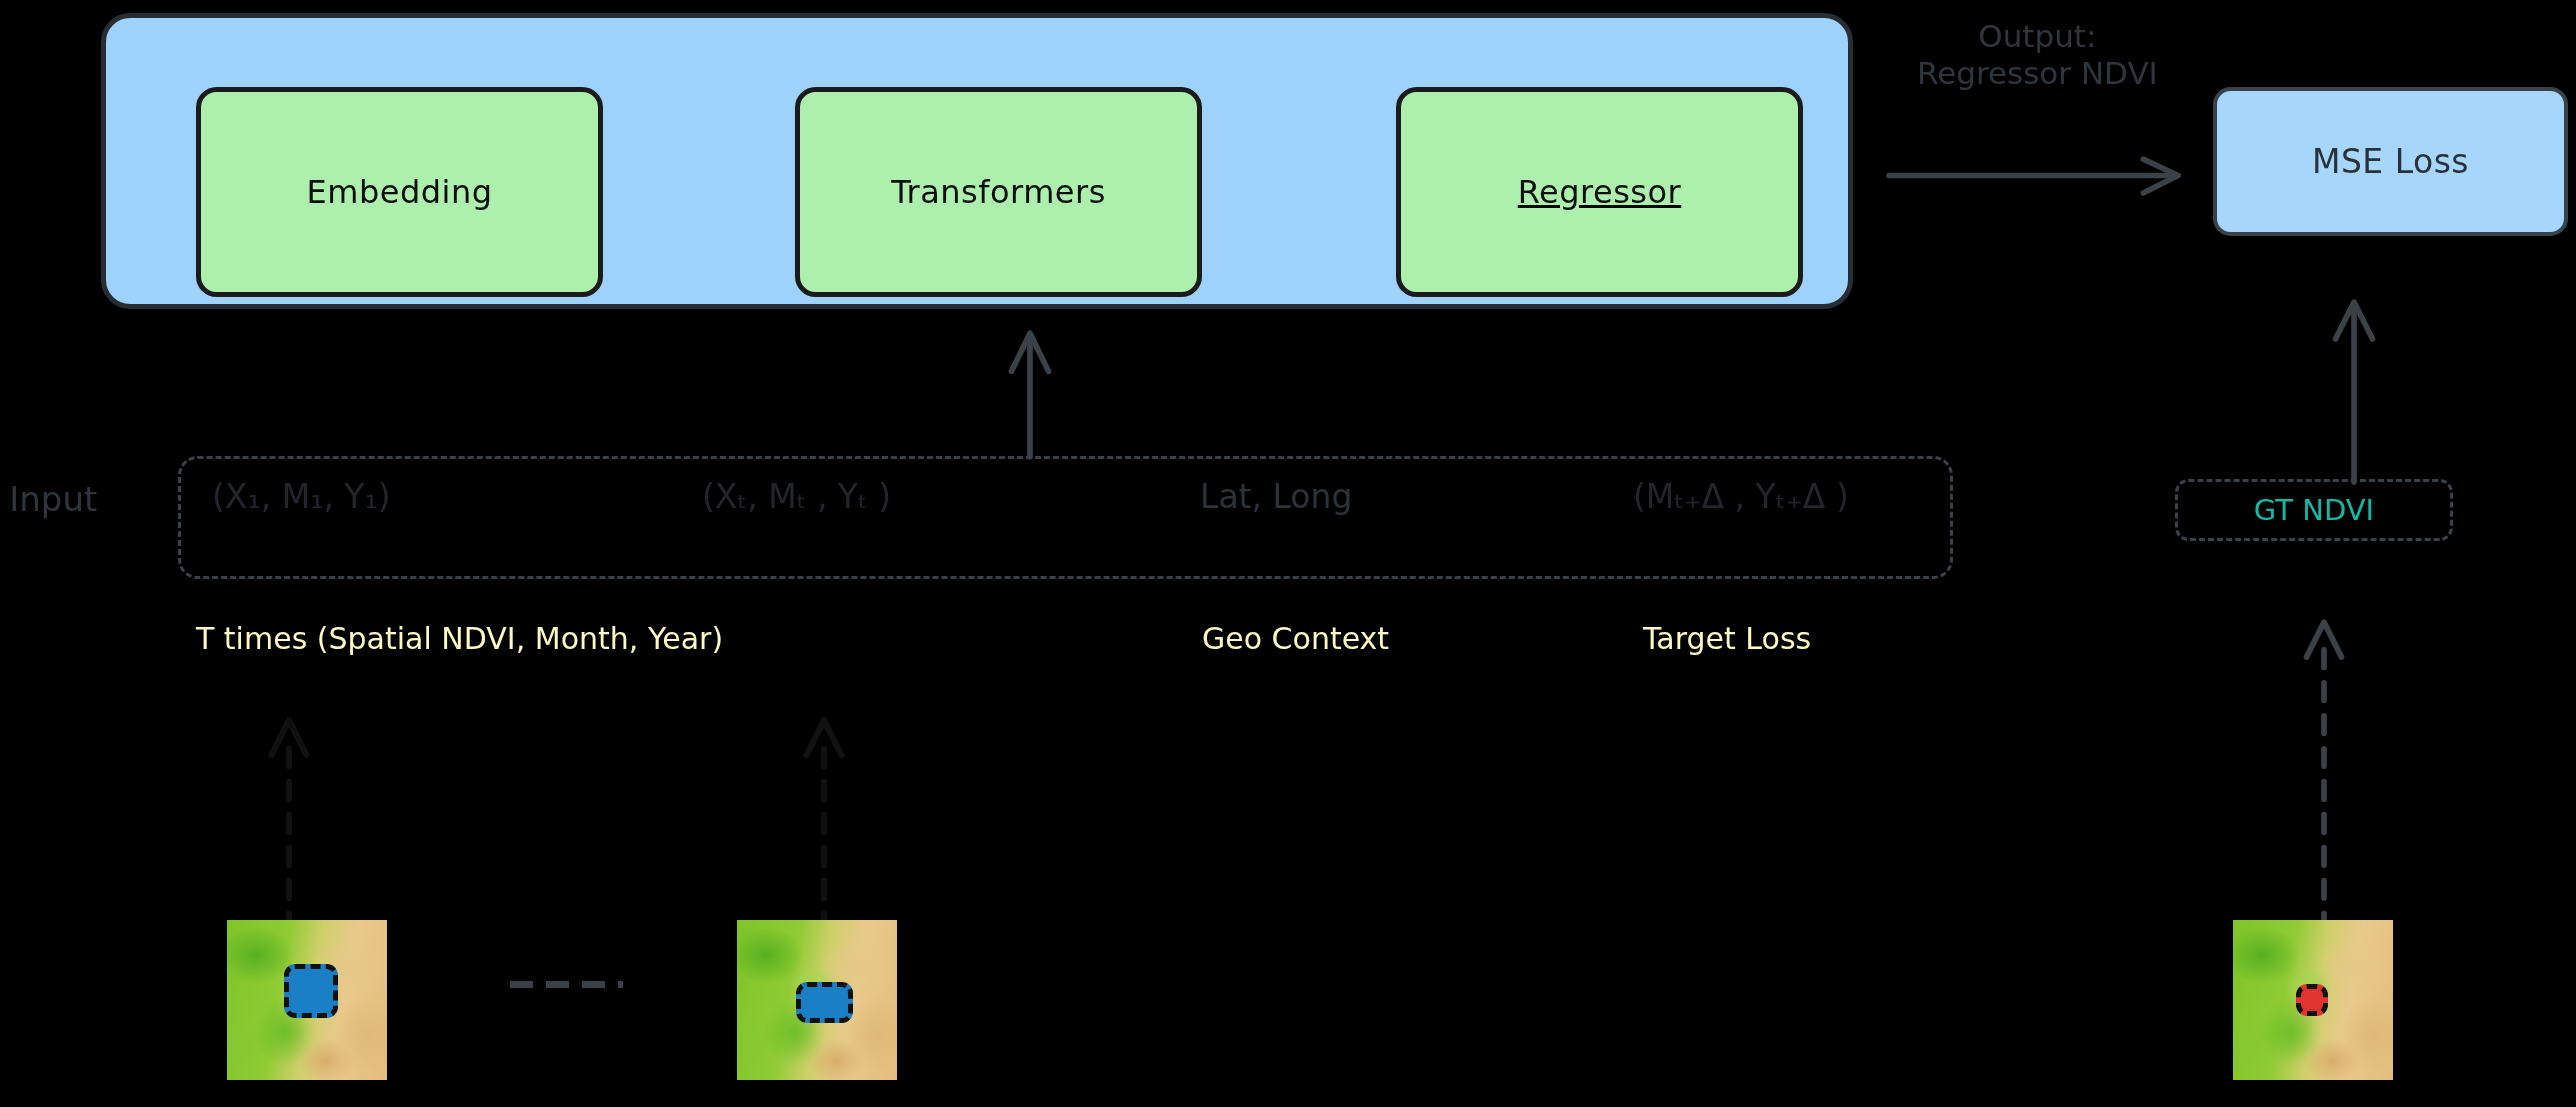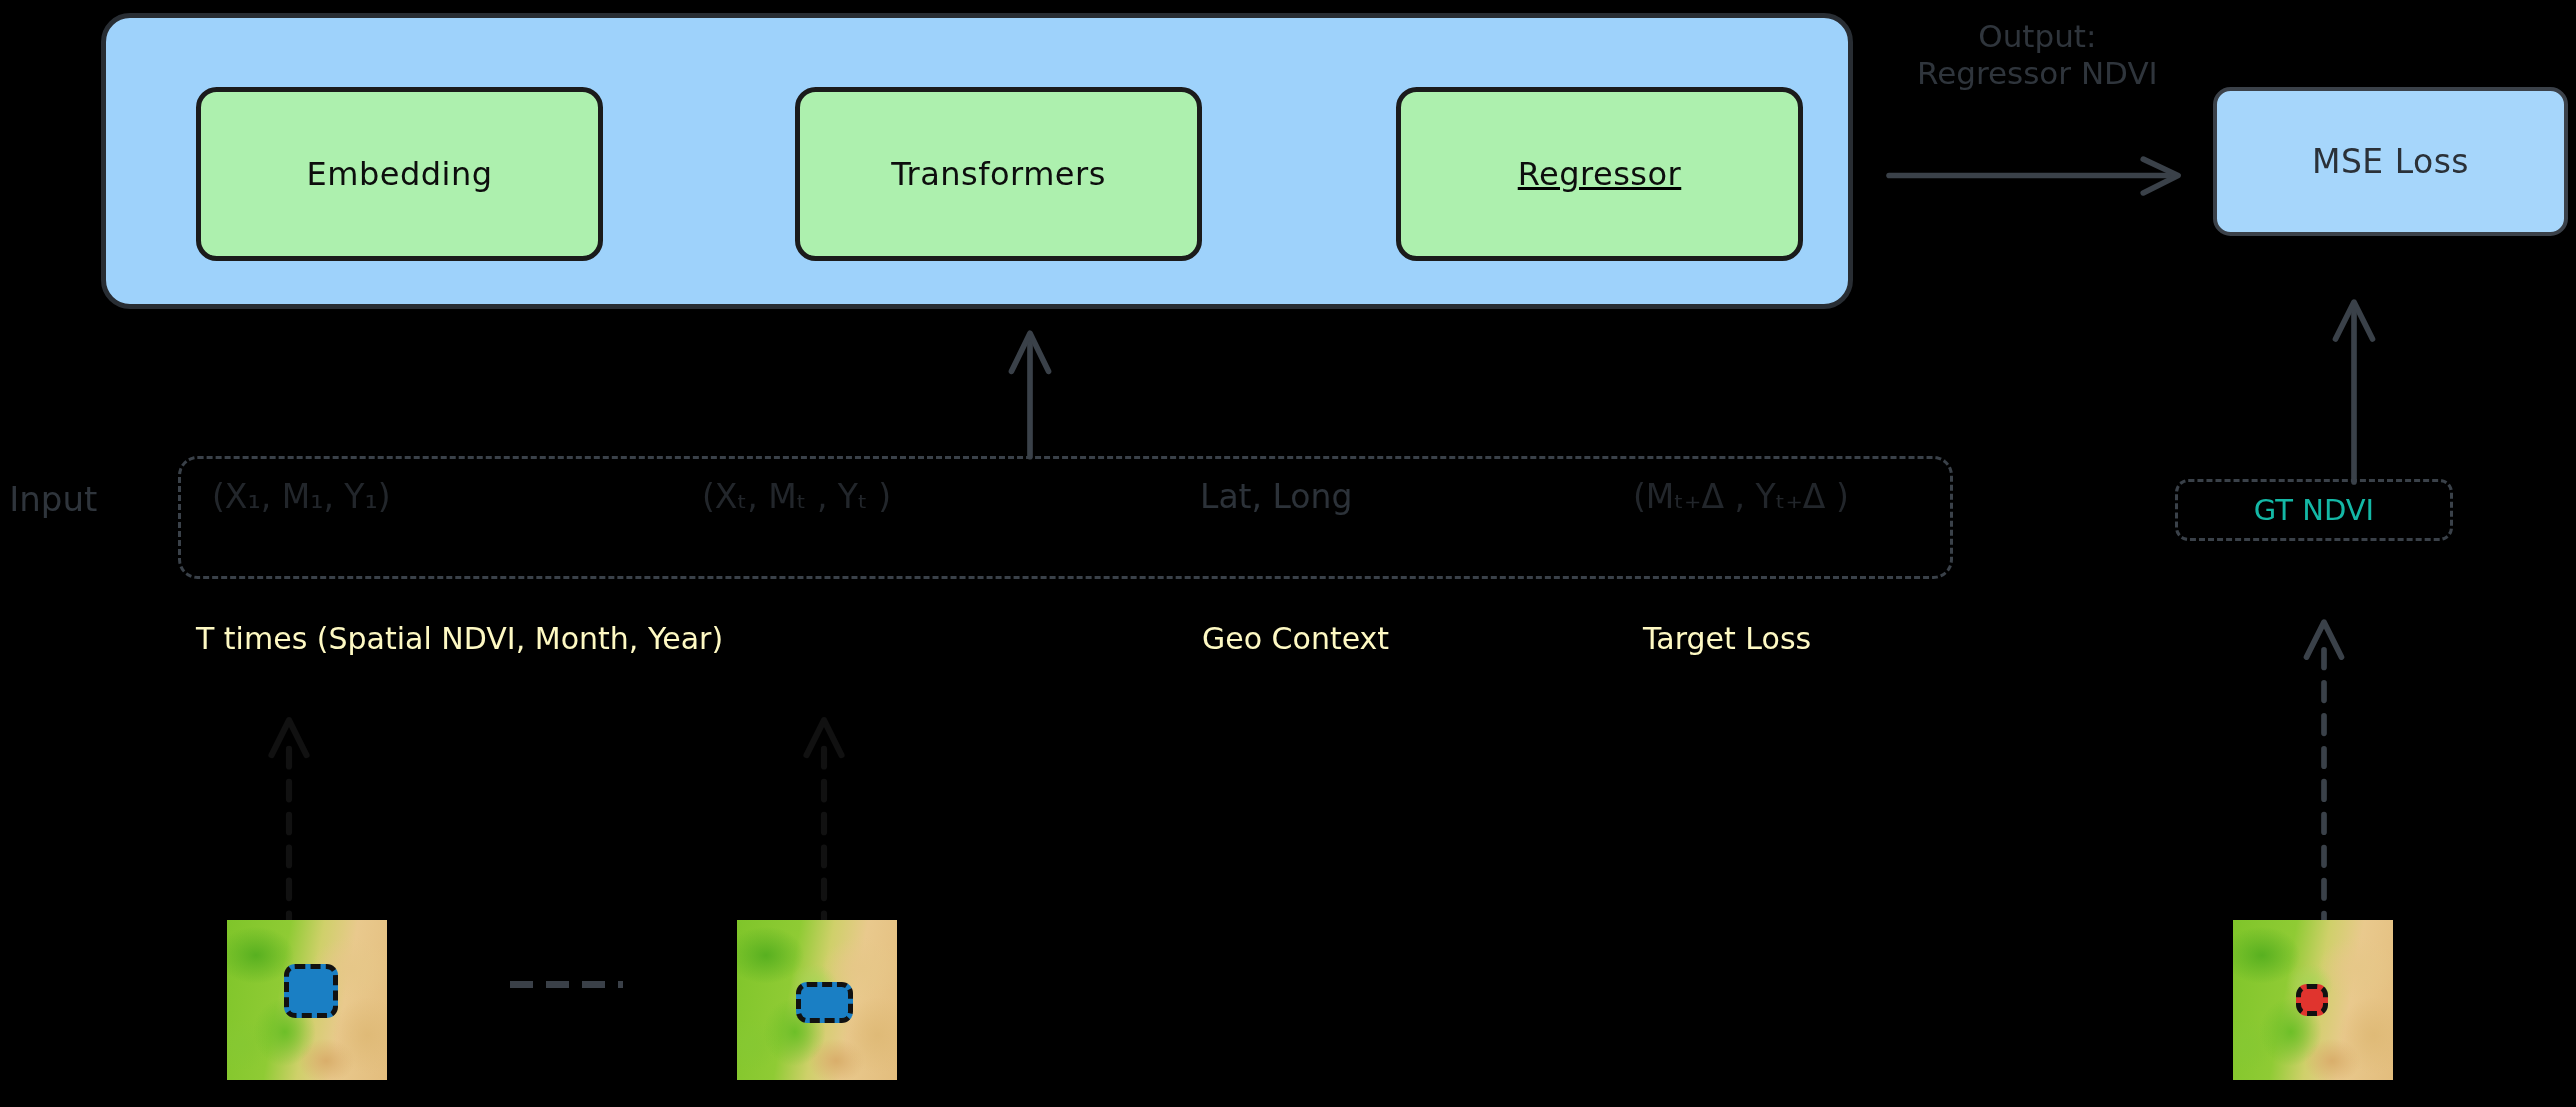--- a/index.html
+++ b/index.html
@@ -9,21 +9,21 @@
   }
   .stage{position:absolute;inset:0;}
 
   
   #model-container{
     position:absolute; left:101px; top:13.4px; width:1752px; height:296px;
     background:#9ed2fb; border:5.2px solid #282d33; border-radius:29px;
     box-sizing:border-box;
   }
   .stage-box{
-    position:absolute; top:69px; width:407px; height:174px;
+    position:absolute; top:69px; width:407px; height:210px;
     background:#adf0ae; border:5.2px solid #1b1b1b; border-radius:20.6px;
     box-sizing:border-box; display:flex; align-items:center; justify-content:center;
   }
   #stage-embedding{left:90px;}
   #stage-transformers{left:689px;}
   #stage-regressor{left:1290px;text-decoration:underline;}
   .stage-label{
     font-family:"DejaVu Sans", sans-serif; font-size:32px; color:#0d0d0d;
     letter-spacing:0.5px; white-space:nowrap;
   }

